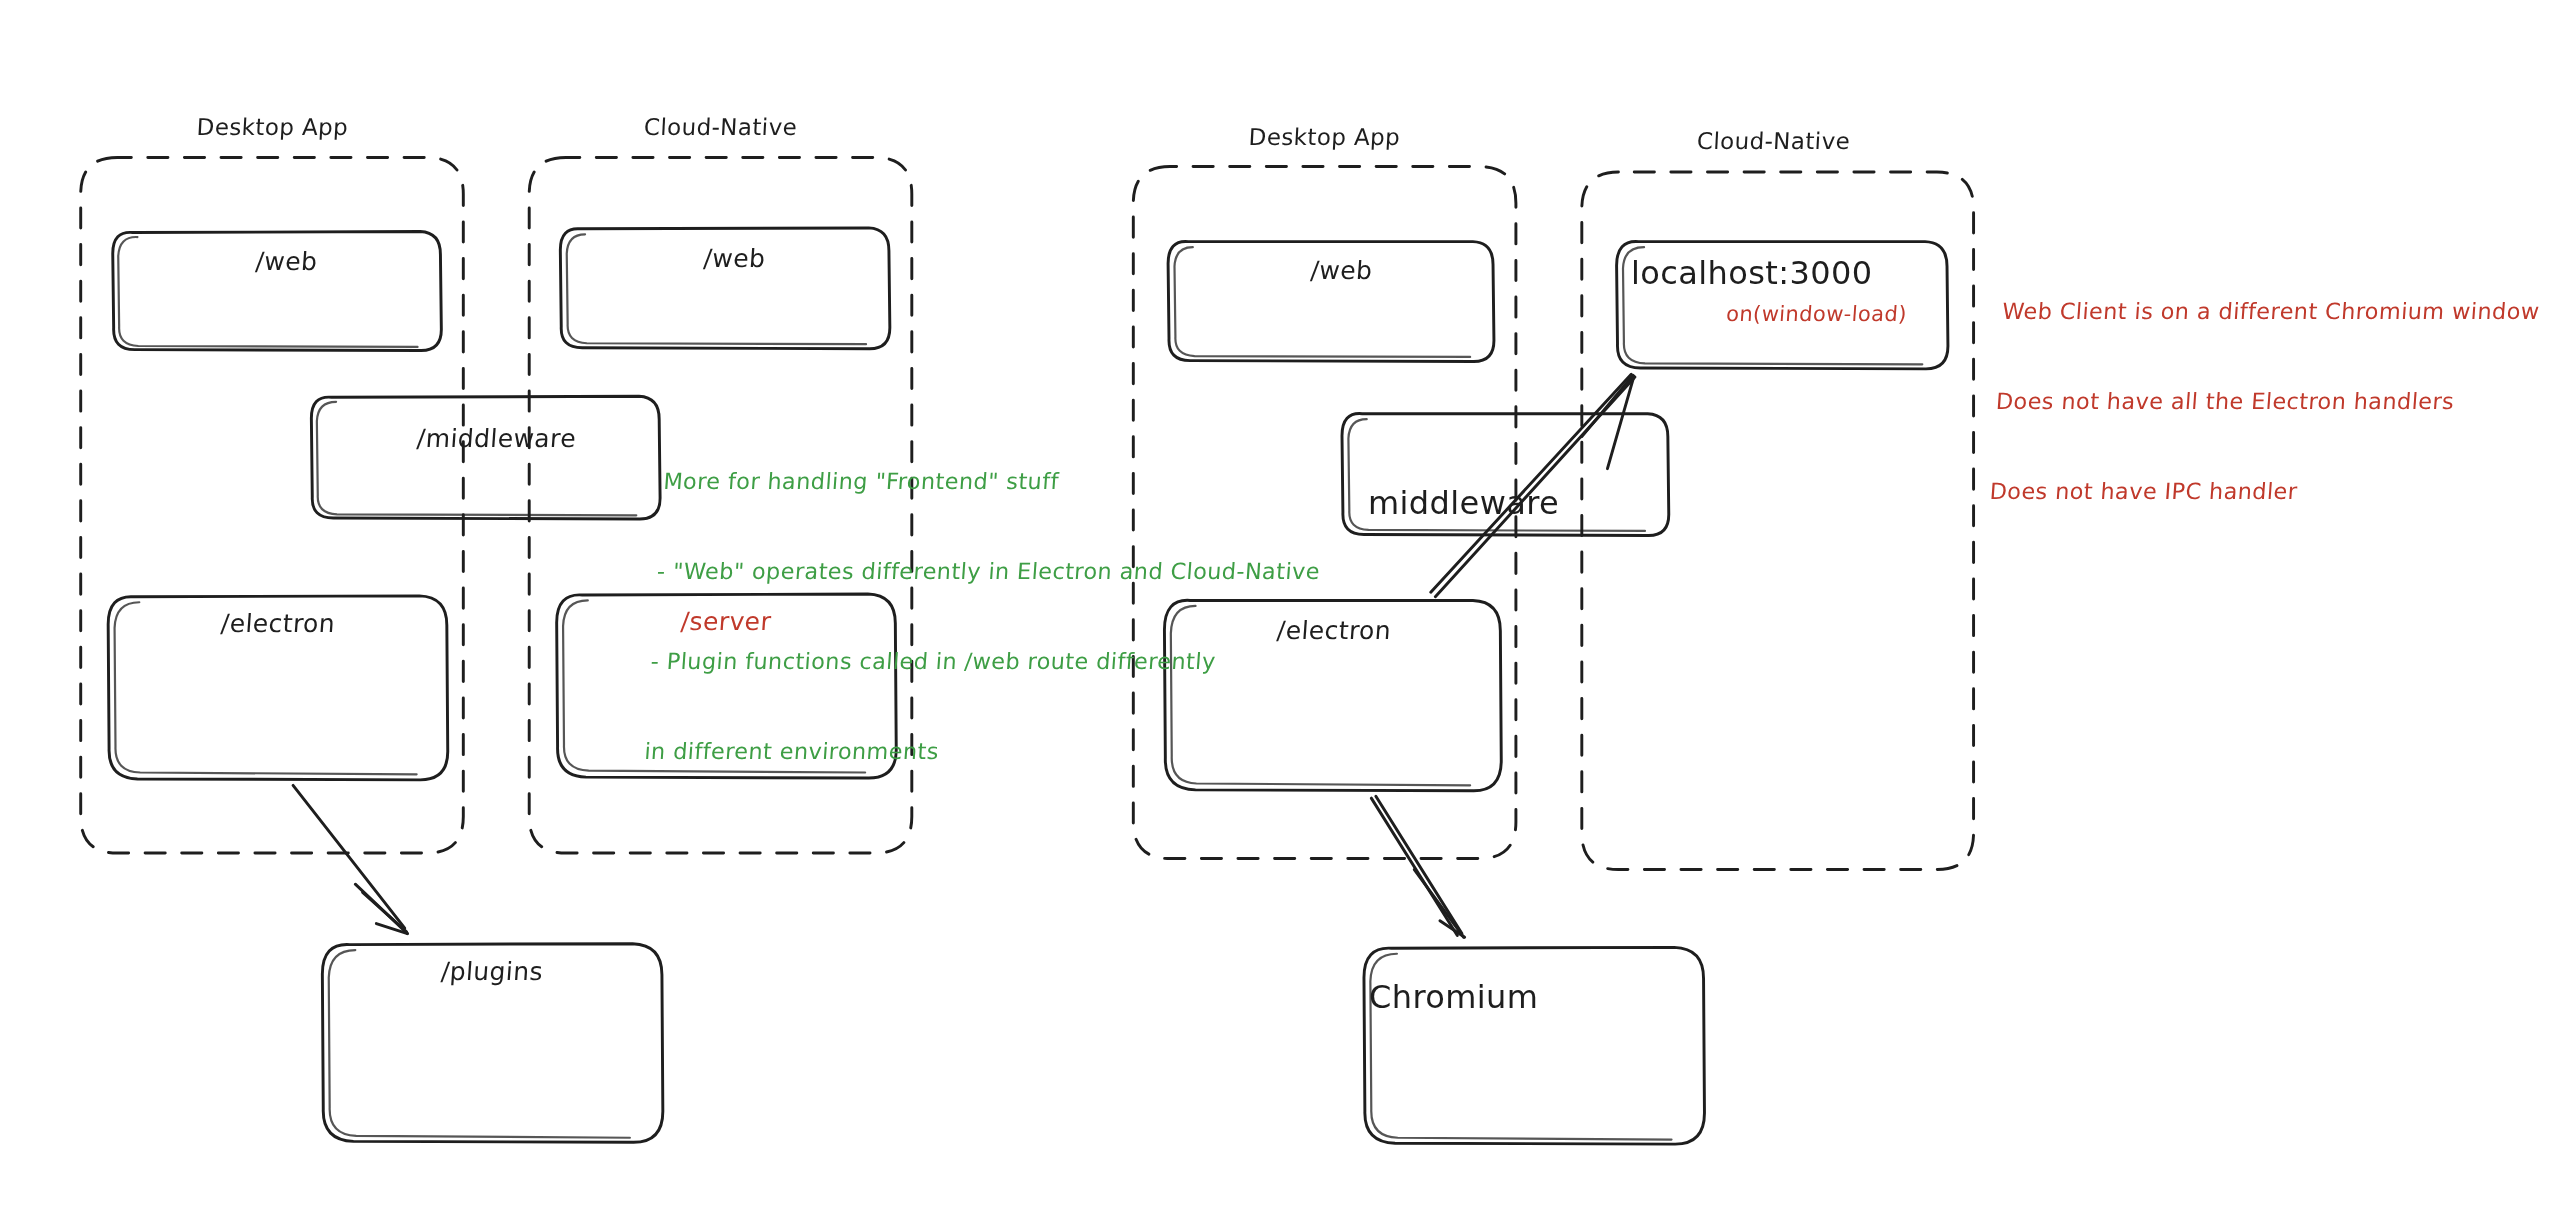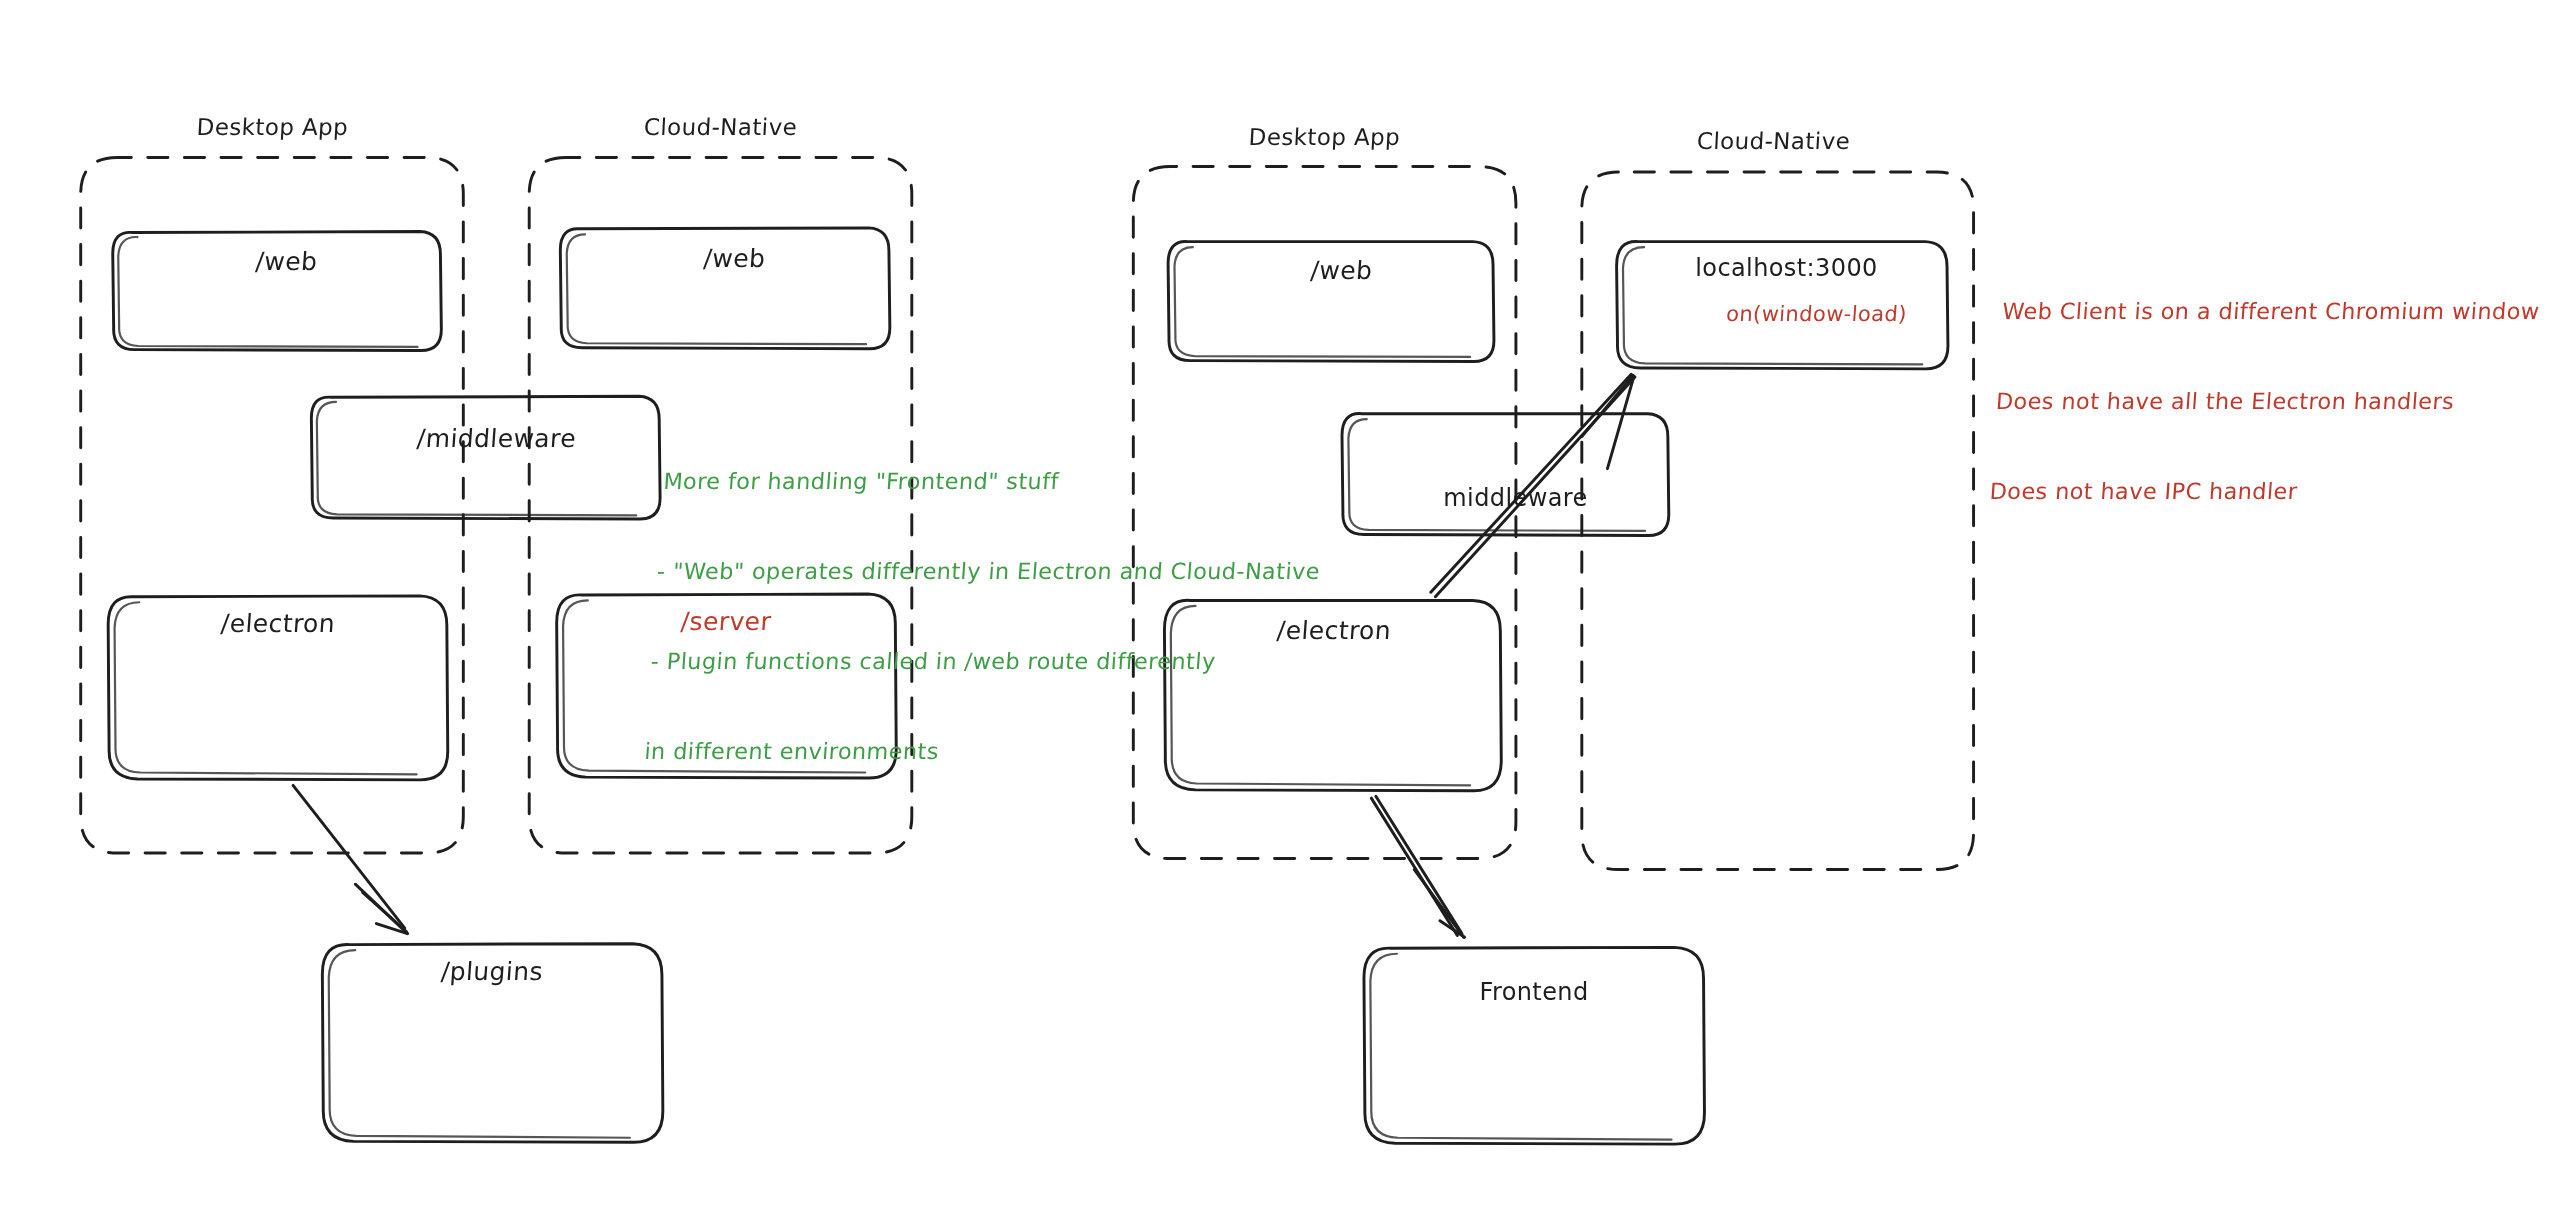--- a/index.html
+++ b/index.html
@@ -38,22 +38,21 @@
     font-size: 23px;
     text-align: center;
     transform: skewX(-3deg);
   }
   .box-label {
     font-size: 25px;
     text-align: center;
     transform: skewX(-4deg);
   }
   .box-label-plain {
-    font-size: 24px;
-    text-align: center;
+    font-size: 32px;
   }
   .sub-label {
     font-size: 21px;
     text-align: center;
     transform: skewX(-4deg);
   }
   .note {
     font-size: 22.4px;
     line-height: 30px;
     transform: skewX(-4deg);
@@ -223,21 +222,21 @@
   <div class="txt box-label" style="left:1194px; top:256px; width:295px;">/web</div>
 
   <div class="txt box-label-plain" style="left:1631px; top:254px; width:311px;">localhost:3000</div>
 
   <div class="txt sub-label note-red" style="left:1684px; top:302px; width:265px;">on(window-load)</div>
 
   <div class="txt box-label-plain" style="left:1368px; top:440px; width:295px;margin-top:44px;">middleware</div>
 
   <div class="txt box-label" style="left:1170px; top:616px; width:328px;">/electron</div>
 
-  <div class="txt box-label-plain" style="left:1369px; top:978px; width:330px;">Frontend</div>
+  <div class="txt box-label-plain" style="left:1369px; top:978px; width:330px;">Chromium</div>
 
   <div class="txt note note-green" style="left:654px; top:406px; width:732px;">
     <div>More for handling "Frontend" stuff</div>
     <div>- "Web" operates differently in Electron and Cloud-Native</div>
     <div>- Plugin functions called in /web route differently</div>
     <div>in different environments</div>
   </div>
 
   <div class="txt note note-red" style="left:1996px; top:236px; width:568px;">
     <div>Web Client is on a different Chromium window</div>

